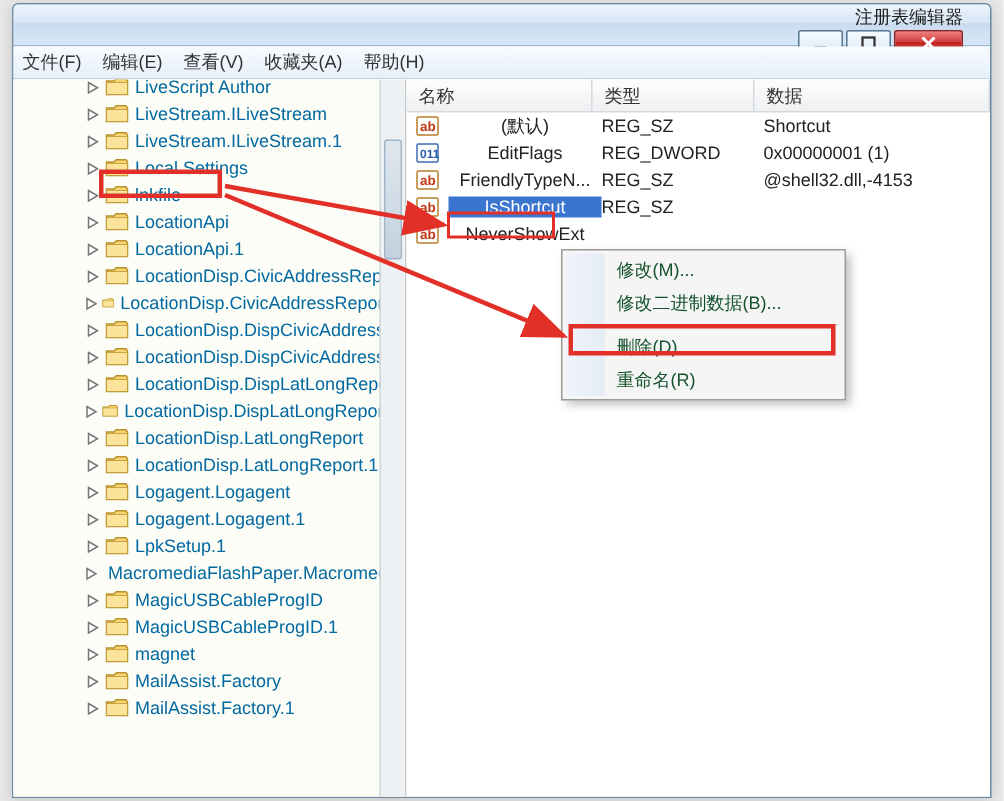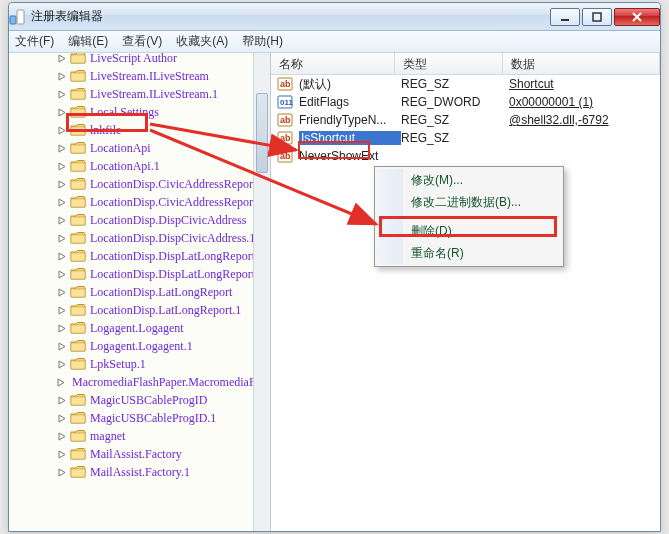--- a/index.html
+++ b/index.html
@@ -1,45 +1,45 @@
 <!DOCTYPE html>
 <html><head>
 <meta charset="utf-8">
 <style>
 * { box-sizing: border-box; margin: 0; padding: 0; font-family: "Microsoft YaHei", "Segoe UI", Tahoma, sans-serif; font-size: 12px; }
 body { background: #e8e8e8; width: 669px; height: 534px; overflow: hidden; position: relative; }
 .window { position: absolute; left: 8px; top: 2px; width: 653px; height: 530px; background: #fff; border: 1px solid #6b8aa3; border-radius: 4px 4px 0 0; box-shadow: 0 2px 10px rgba(0,0,0,.15); display: flex; flex-direction: column; }
-.titlebar { height: 28px; background: linear-gradient(#eef4fb, #d7e5f4 45%, #c9dcef 46%, #d7e6f5); display: flex; align-items: center; padding: 0 0; border-bottom: 1px solid #9db6cf; border-radius: 4px 4px 0 0; }
+.titlebar { height: 28px; background: linear-gradient(#eef4fb, #d7e5f4 45%, #c9dcef 46%, #d7e6f5); display: flex; align-items: flex-end; padding: 0 18px; border-bottom: 1px solid #9db6cf; border-radius: 4px 4px 0 0; flex-direction: column; }
 .titlebar .app-icon { width: 16px; height: 16px; margin-right: 6px; }
 .titlebar .title { flex: 1; color: #1a1a1a; }
 .winbtns { display: flex; gap: 2px; }
 .winbtn { width: 30px; height: 18px; border: 1px solid #5a7890; border-radius: 2px; display: flex; align-items: center; justify-content: center; background: linear-gradient(#f6fbff,#d8e8f7); cursor: pointer; }
 .winbtn.close { background: linear-gradient(#f08080,#cf3b3b 45%,#c02020 46%,#e36a5a); border-color: #8e2020; width: 46px; }
 .winbtn svg { display:block; }
 .menubar { height: 22px; background: linear-gradient(#f7fbff,#e6eff8); border-bottom: 1px solid #c4d5e4; display: flex; align-items: center; padding: 0 6px; gap: 14px; color: #333; }
 .menubar span { cursor: default; }
 .client { flex: 1; display: flex; min-height: 0; background: #fdfdf9; }
 .treepane { width: 262px; border-right: 1px solid #c8c8c8; overflow: hidden; position: relative; background: #fdfdf7; }
 .tree { position: absolute; left: 0; top: -4px; width: 260px; }
 .tree-row { height: 18px; display: flex; align-items: center; white-space: nowrap; padding-left: 48px; }
 .tree-row .exp { width: 11px; height: 11px; margin-right: 2px; display:flex; align-items:center; justify-content:center; color:#7a7a7a;}
 .tree-row .ficon { width: 16px; height: 16px; margin-right: 4px; }
-.tree-row .label { color: #6d28d9; font-family: Liberation Serif, serif; }
+.tree-row .label { color: #0369a1; }
 .valpane { flex: 1; background: #fff; position: relative; overflow: hidden; }
 .valhdr { height: 22px; background: linear-gradient(#fdfdfd,#eef0f2); border-bottom: 1px solid #d5d9dd; display: flex; }
 .hcol { border-right: 1px solid #d5d9dd; padding: 3px 8px; color: #333; font-weight: 400; }
 .hcol.name { width: 124px; }
 .hcol.type { width: 108px; }
 .hcol.data { flex: 1; }
 .vallist { }
 .val-row { height: 18px; display: flex; align-items: center; padding-left: 6px; }
 .val-row .vicon { width: 16px; height: 16px; margin-right: 6px; flex-shrink:0; }
-.val-row .vname { width: 102px; white-space: nowrap; overflow: hidden; text-overflow: ellipsis; color:#222; }
+.val-row .vname { width: 102px; white-space: nowrap; overflow: hidden; text-overflow: ellipsis; color:#222;text-align:center; }
 .val-row .vtype { width: 108px; color:#222; }
-.val-row .vdata { flex: 1; color:#222; white-space: nowrap; overflow:hidden;text-decoration:underline;}
+.val-row .vdata { flex: 1; color:#222; white-space: nowrap; overflow:hidden;}
 .val-row.selected .vname { background: #3a75d0; color: #fff; padding:0 2px;}
 .vscroll-tree { position:absolute; right:0; top:0; bottom:0; width:17px; background:#eef1f4; border-left:1px solid #d0d6dc;}
 .vscroll-tree .thumb{ position:absolute; left:2px; right:2px; top:40px; height:80px; background:linear-gradient(#dfe7ee,#c3d1de); border:1px solid #9fb4c6; border-radius:2px;}
 .ctxmenu { position:absolute; background:#f5f5f5; border:1px solid #9a9a9a; box-shadow:3px 3px 6px rgba(0,0,0,.25); padding:2px; width:190px; z-index:50;}
 .ctxmenu .left-gutter{ position:absolute; left:2px; top:2px; bottom:2px; width:26px; background:linear-gradient(to right,#f0f4fa,#e5ecf5);}
 .ctxmenu .mitem{ position:relative; height:22px; display:flex; align-items:center; padding-left:34px; color:#14532d; }
 .ctxmenu .msep{ height:1px; background:#cfcfcf; margin:3px 2px 3px 30px;}
 .redbox { position:absolute; border:3px solid #e23028; z-index:60; pointer-events:none;}
 .redbox.thin { border-width:2px; }
 svg.ab-str rect{ fill:#fff; stroke:#b77f2a;} svg.ab-str text{ fill:#c23a14; font-size:9px; font-weight:bold;}
@@ -394,21 +394,21 @@
             <span class="vtype">REG_DWORD</span>
             <span class="vdata">0x00000001 (1)</span>
           </div>
           <div class="val-row">
             <svg class="vicon ab-str" viewBox="0 0 16 16">
               <rect x="1" y="2" width="14" height="12" rx="1"></rect>
               <text x="3" y="11">ab</text>
             </svg>
             <span class="vname">FriendlyTypeN...</span>
             <span class="vtype">REG_SZ</span>
-            <span class="vdata">@shell32.dll,-6792</span>
+            <span class="vdata">@shell32.dll,-4153</span>
           </div>
           <div class="val-row selected">
             <svg class="vicon ab-str" viewBox="0 0 16 16">
               <rect x="1" y="2" width="14" height="12" rx="1"></rect>
               <text x="3" y="11">ab</text>
             </svg>
             <span class="vname">IsShortcut</span>
             <span class="vtype">REG_SZ</span>
             <span class="vdata"></span>
           </div>

